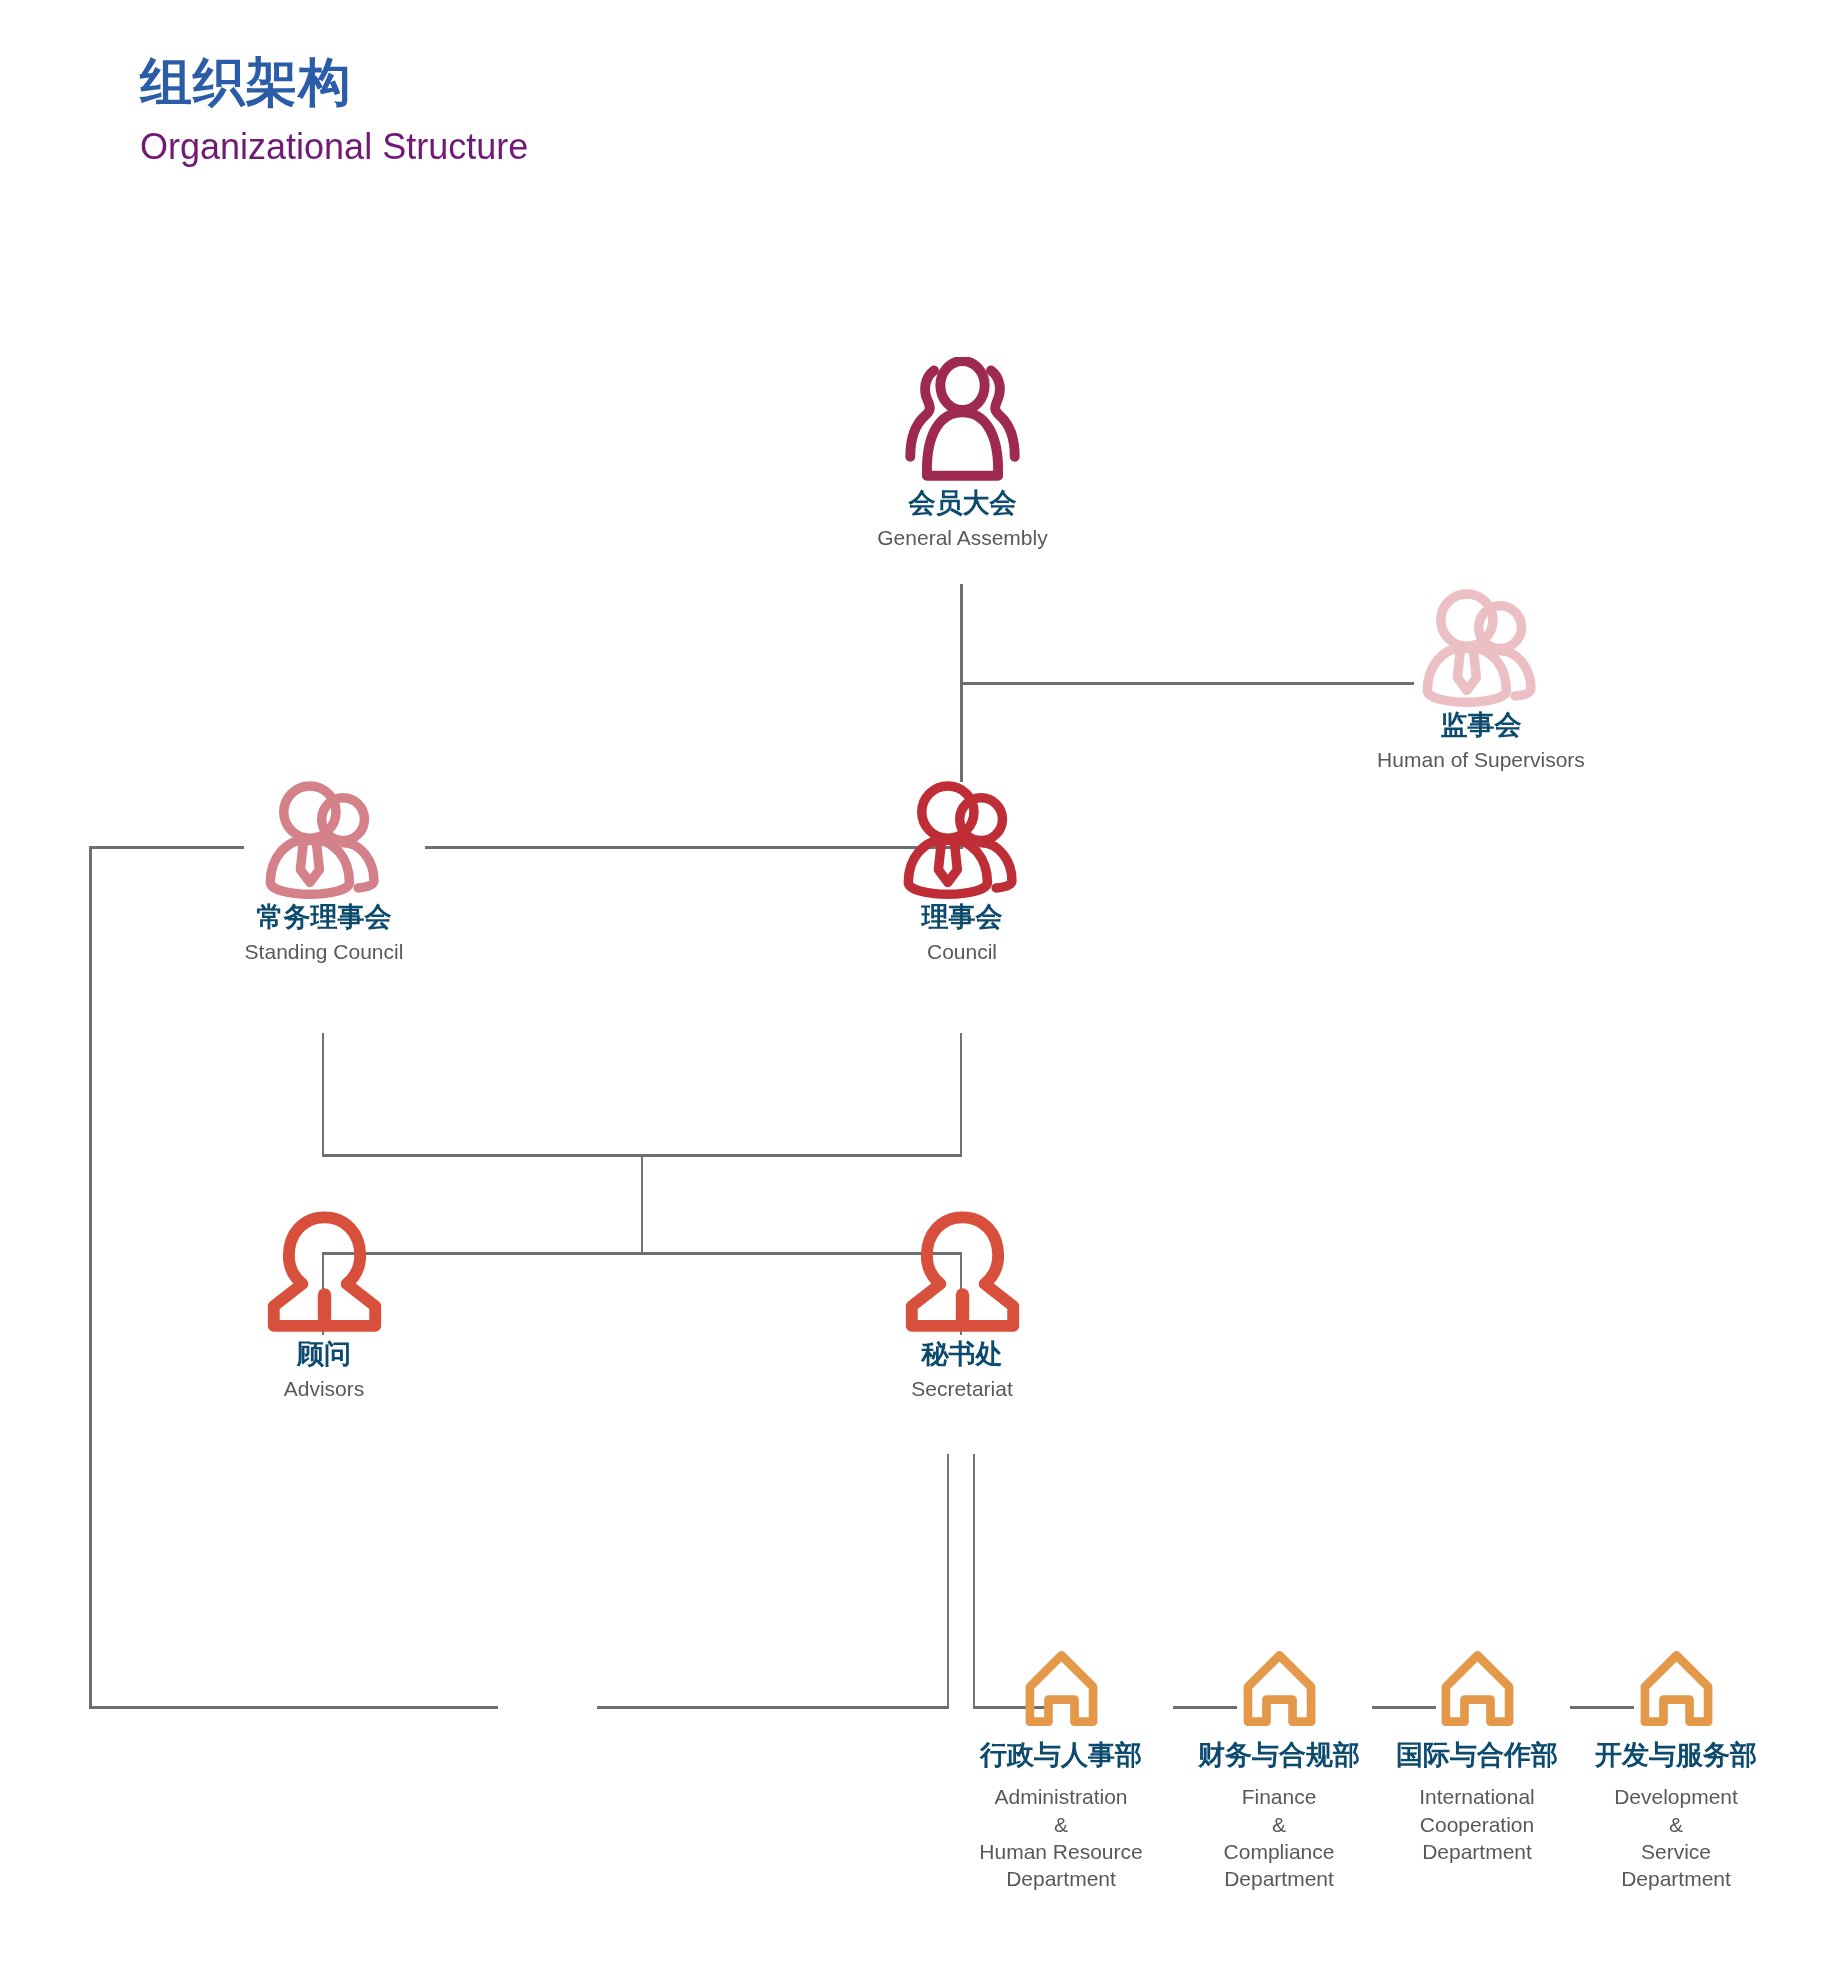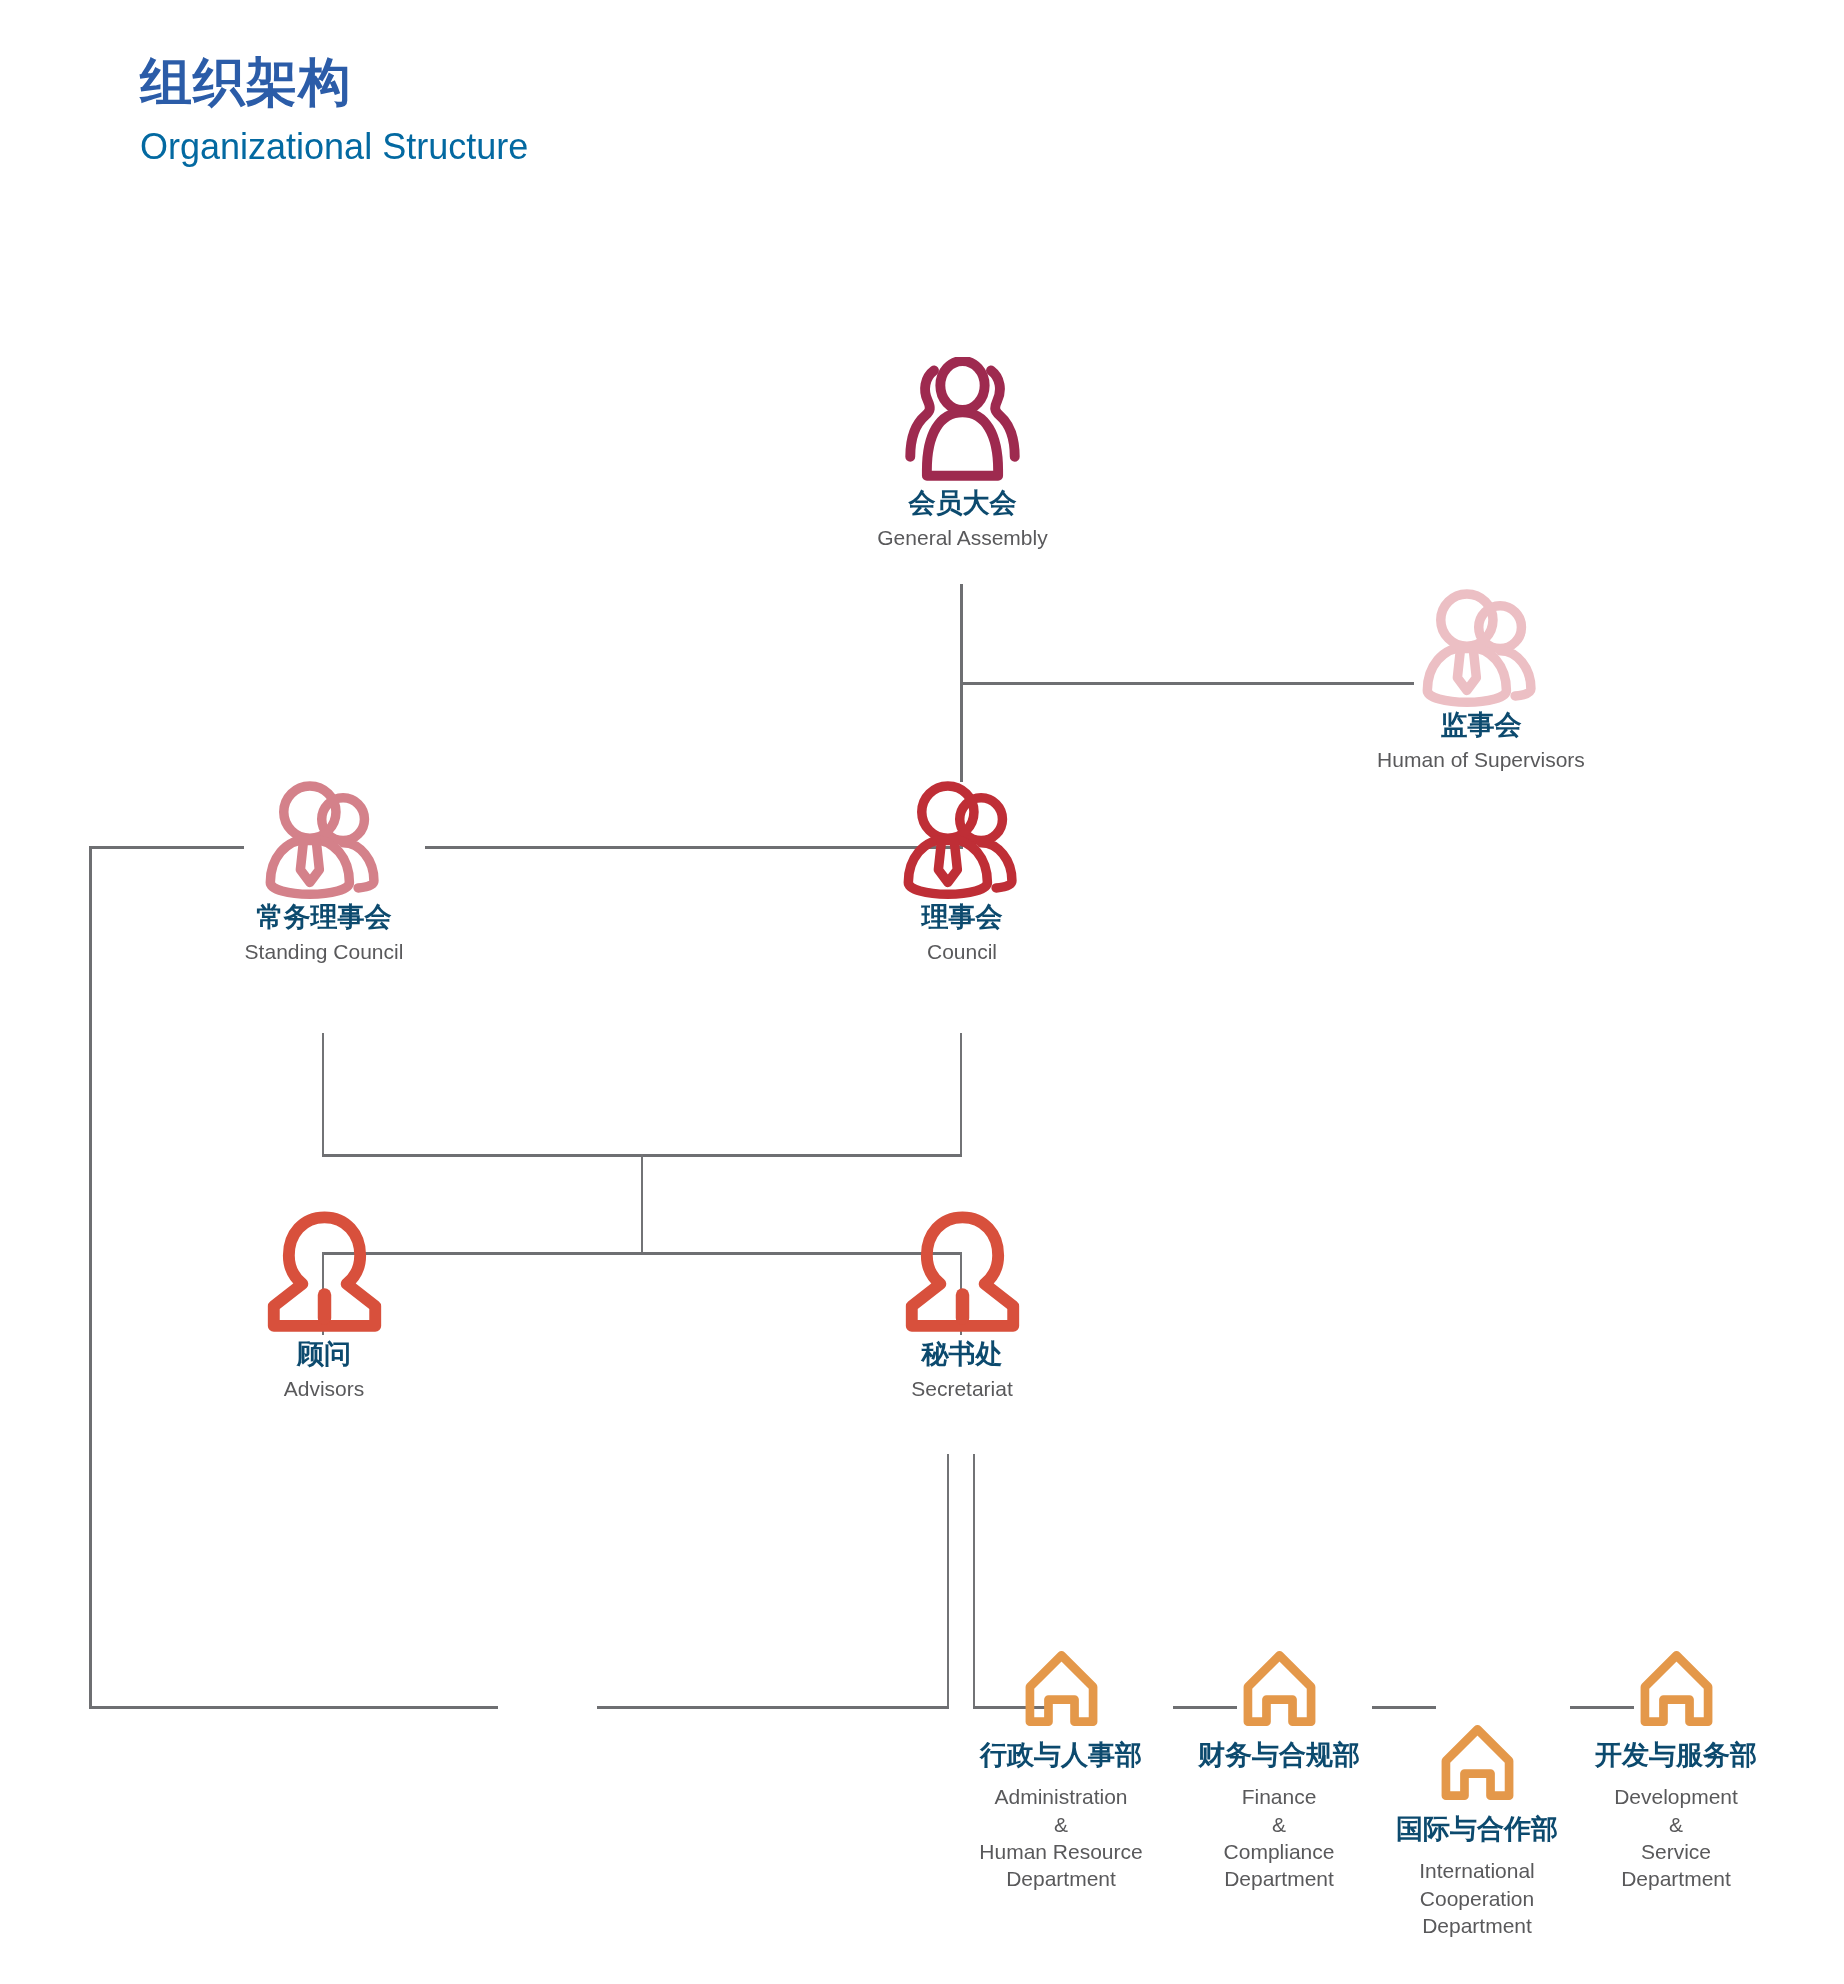--- a/index.html
+++ b/index.html
@@ -30,21 +30,21 @@
     font-size: 52px;
     font-weight: bold;
     color: #2B5CA8;
     line-height: 1.18;
     letter-spacing: 0.8px;
     white-space: nowrap;
   }
   .hdr-en {
     font-size: 36px;
     font-weight: normal;
-    color: #0369a1;
+    color: #701a75;
     line-height: 1.3;
     margin-top: 11px;
     white-space: nowrap;
   }
 
   
   .node {
     position: absolute;
     text-align: center;
     box-sizing: border-box;
@@ -237,21 +237,21 @@
         <path d="M95 16 L175 96 L175 184 L128 184 L128 128 L62 128 L62 184 L15 184 L15 96 Z"></path>
       </svg>
     </div>
     <div class="lbl-cn" style="margin-top:9.5px;">财务与合规部</div>
     <div class="lbl-en multi" style="white-space:pre-line; margin-top:10.3px;">Finance
 &amp;
 Compliance
 Department</div>
   </div>
 
-  <div class="node" style="left:1378px; top:1723px; width:198px;">
+  <div class="node" style="left:1378px; top:1649px; width:198px;">
     <div class="node-icon">
       <svg width="75" height="79" viewBox="0 0 190 200" fill="none" stroke="#E4984A" stroke-width="22" stroke-linecap="round" stroke-linejoin="round">
         <path d="M95 16 L175 96 L175 184 L128 184 L128 128 L62 128 L62 184 L15 184 L15 96 Z"></path>
       </svg>
     </div>
     <div class="lbl-cn" style="margin-top:9.5px;">国际与合作部</div>
     <div class="lbl-en multi" style="white-space:pre-line; margin-top:10.3px;">International
 Cooperation
 Department</div>
   </div>

